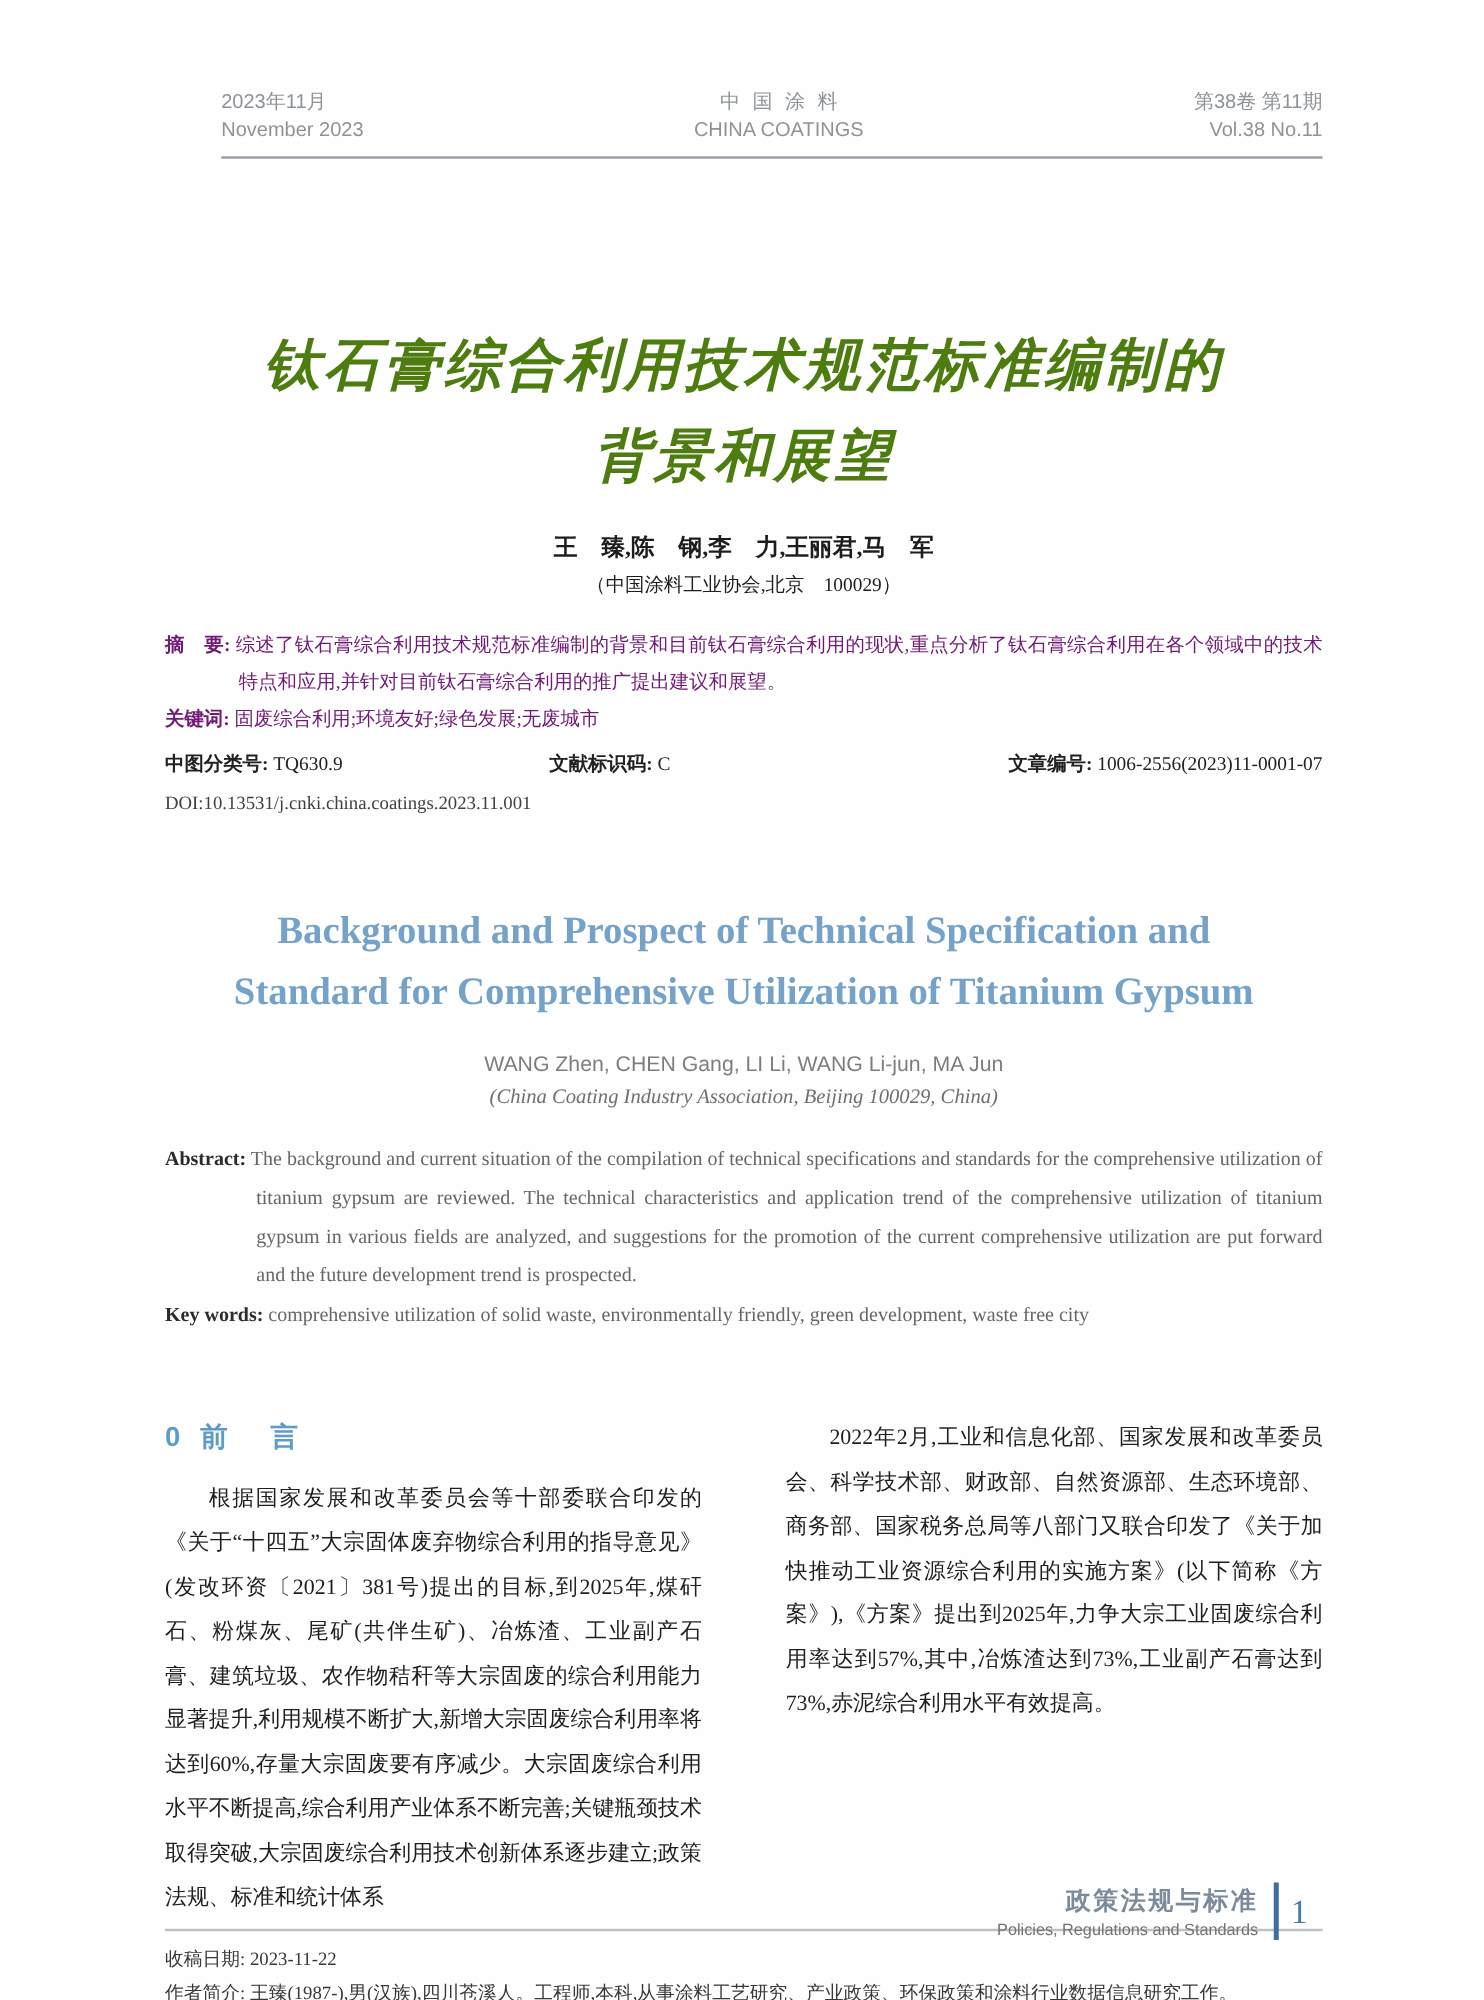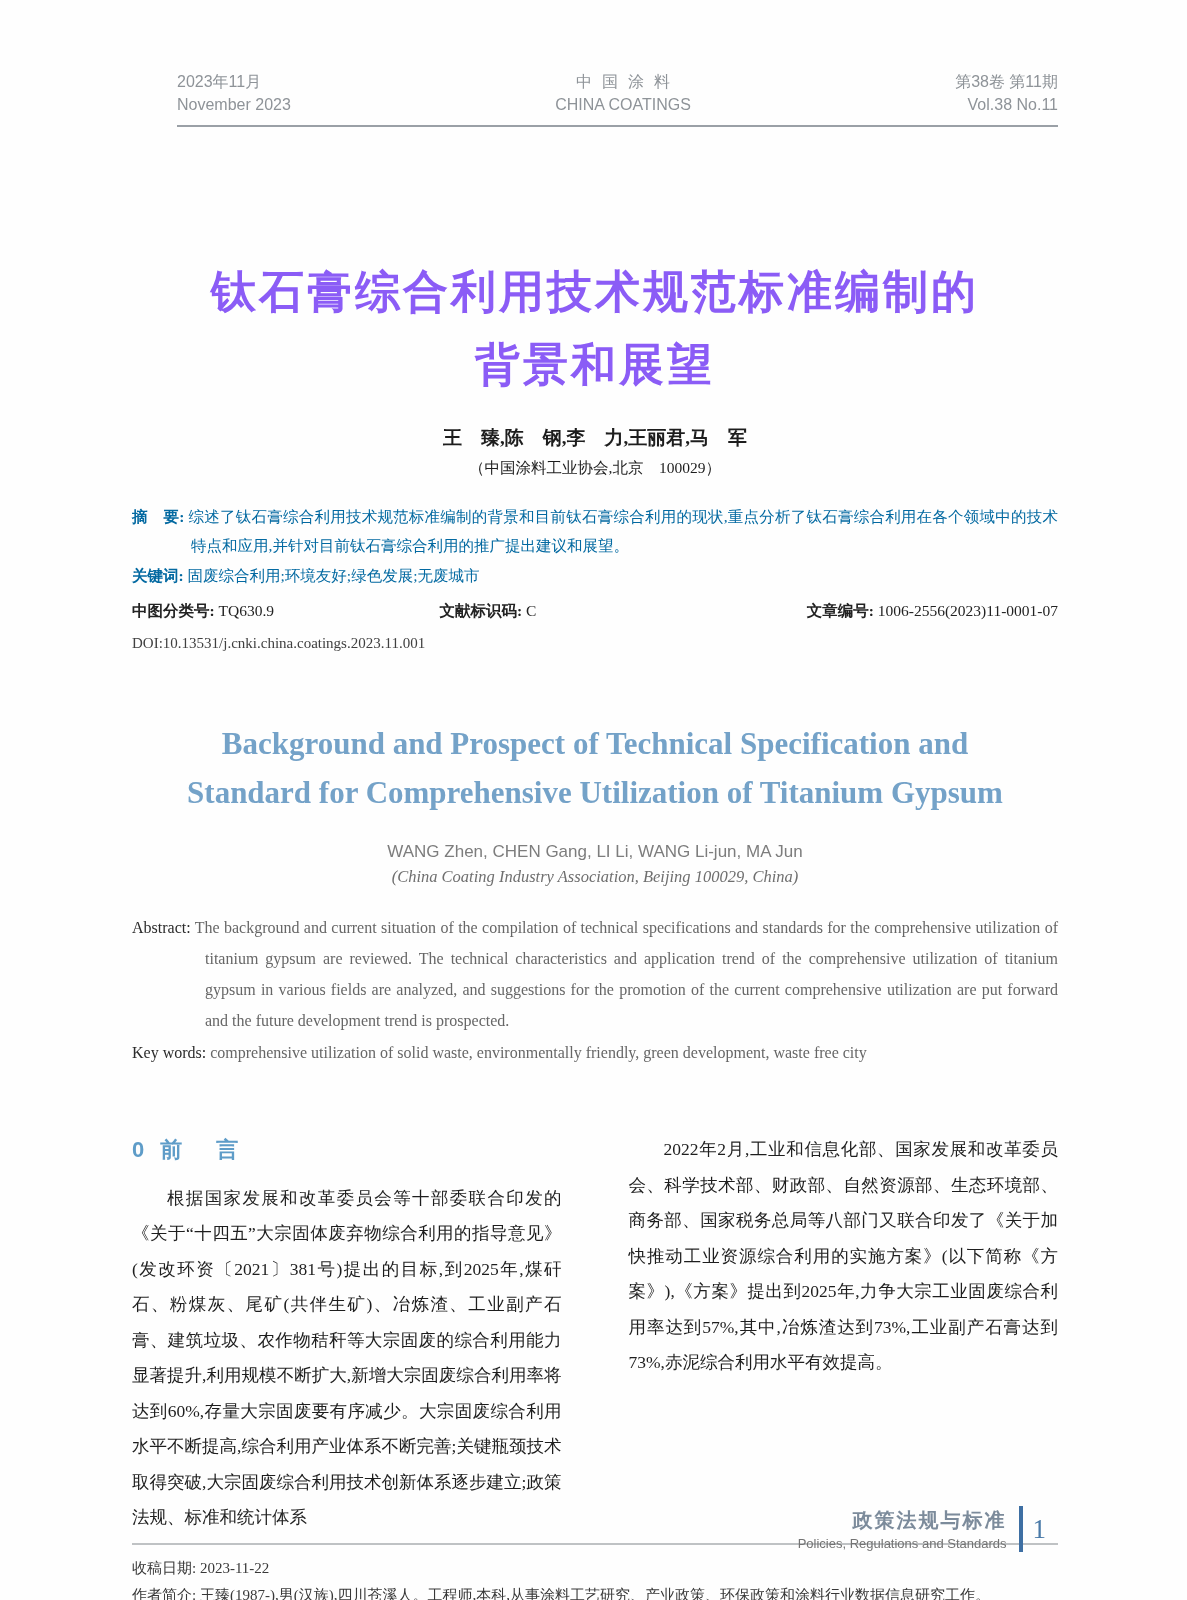--- a/index.html
+++ b/index.html
@@ -35,39 +35,40 @@
   .jh-cn-journal { letter-spacing: 10px; margin-right: -10px; }
 
   
   .title-cn {
     margin-top: 128px;
     text-align: center;
     font-family: "Liberation Sans", "DejaVu Sans", sans-serif;
     font-weight: 700;
     font-size: 45px;
     line-height: 73px;
-    color: #8b5cf6;
+    color: #4d7c0f;
     letter-spacing: 3px;
+    font-style: italic;
   }
   .authors-cn {
     margin-top: 24px;
     text-align: center;
     font-weight: 700;
     font-size: 19px;
     color: #1d1d1d;
   }
   .affiliation-cn {
     margin-top: 7px;
     text-align: center;
     font-size: 15.5px;
     color: #1d1d1d;
   }
 
   
-  .abs-cn-block { margin-top: 23px; font-size: 15.5px; line-height: 29px; color: #0369a1; }
+  .abs-cn-block { margin-top: 23px; font-size: 15.5px; line-height: 29px; color: #701a75; }
   .abs-cn { padding-left: 59px; text-indent: -59px; text-align: justify; }
   .kw-cn { margin-top: 1px; }
   .b { font-weight: 700; }
 
   .meta-row {
     display: flex;
     justify-content: space-between;
     margin-top: 11px;
     font-size: 15.5px;
     color: #222;
@@ -101,21 +102,21 @@
     margin-top: 5px;
     text-align: center;
     font-style: italic;
     font-size: 16.5px;
     color: #6f6f6f;
   }
 
   
   .abs-en-block { margin-top: 25px; font-size: 16px; line-height: 31px; color: #666; }
   .abs-en { padding-left: 73px; text-indent: -73px; text-align: justify; }
-  .abs-en .label-en, .kw-en .label-en { color: #2b2b2b; font-weight: 400; }
+  .abs-en .label-en, .kw-en .label-en { color: #2b2b2b; font-weight: 700; }
   .kw-en { margin-top: 1px; }
 
   
   .body-cols {
     display: flex;
     gap: 67px;
     margin-top: 64px;
     color: #1e1e1e;
   }
   .col { flex: 1 1 0; font-size: 17.5px; line-height: 35.5px; text-align: justify; }

